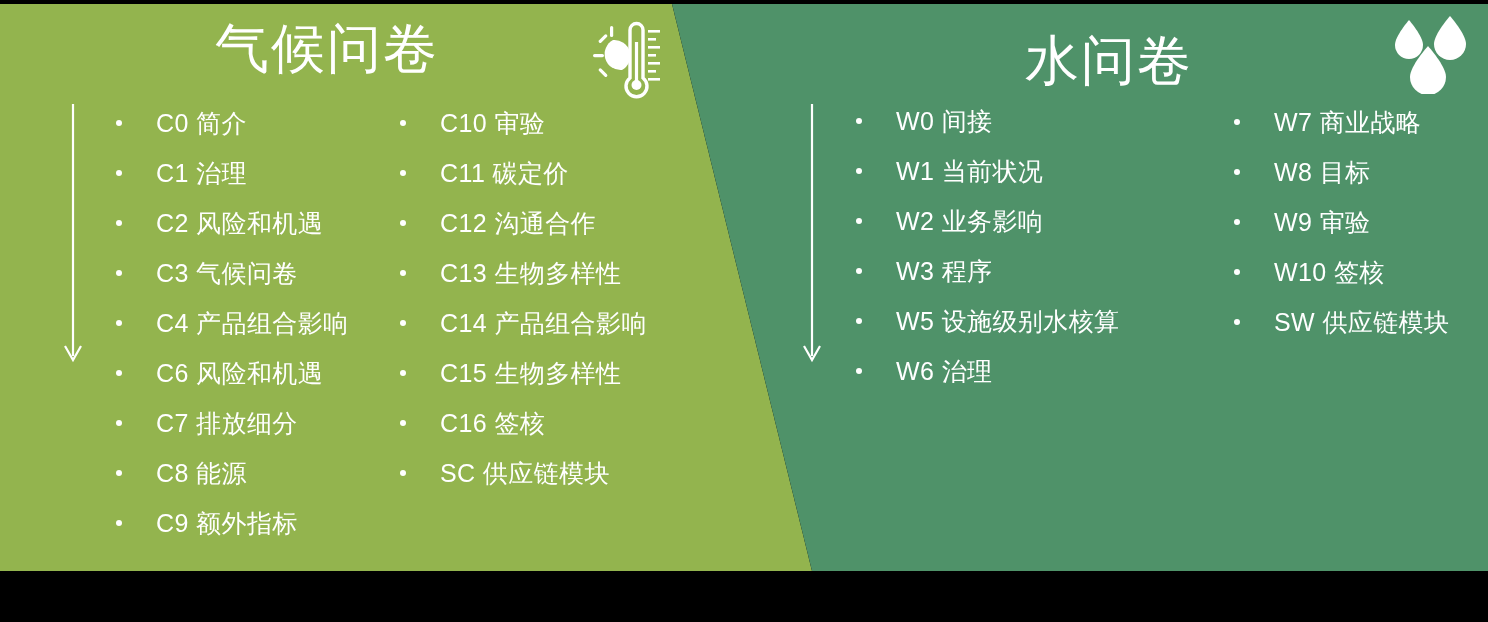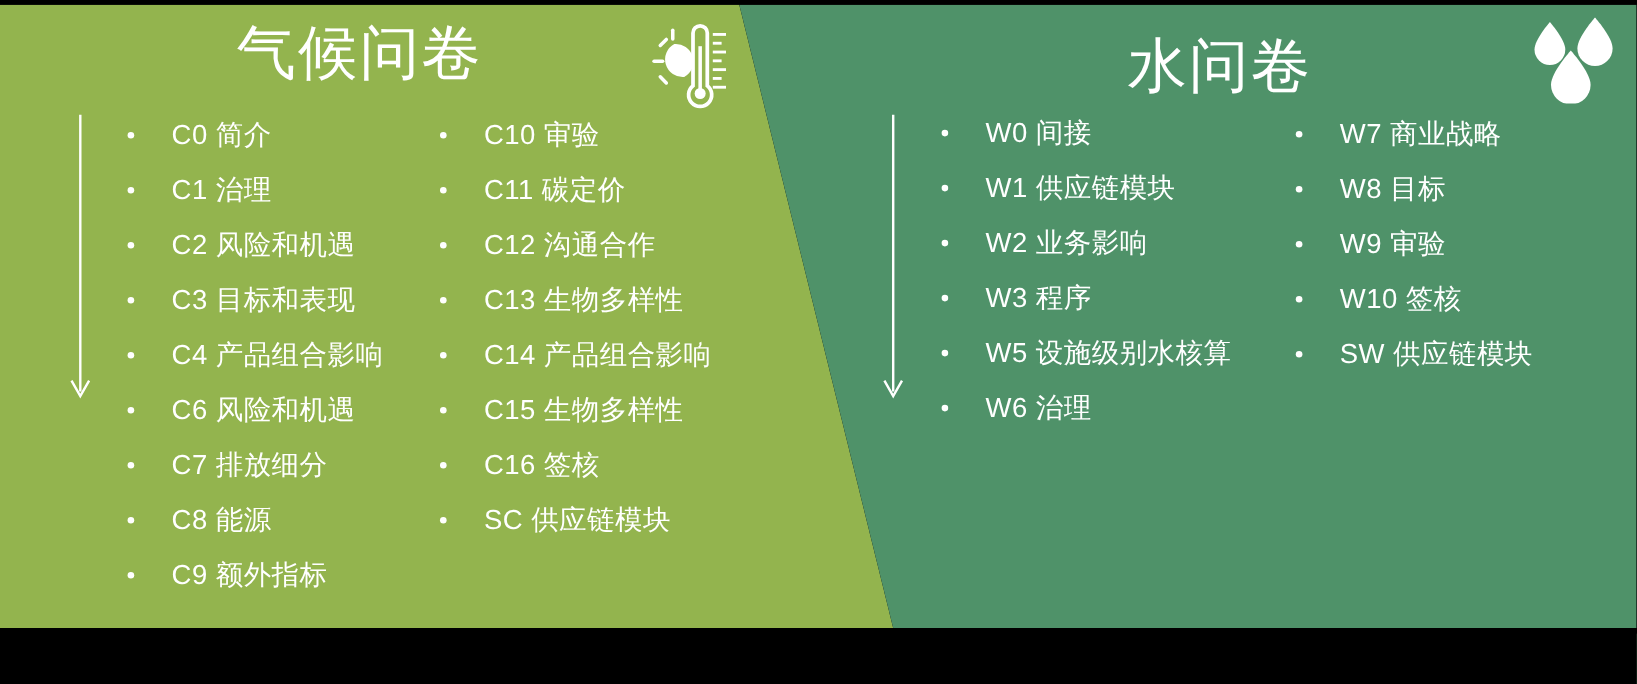--- a/index.html
+++ b/index.html
@@ -89,21 +89,21 @@
     color: #ffffff;
     font-size: 25px;
     line-height: 1;
     white-space: nowrap;
     letter-spacing: 0.4px;
   }
 
   #climate-col-1 { left: 116px; top: 98px; }
   #climate-col-2 { left: 400px; top: 98px; }
   #water-col-1   { left: 856px; top: 96px; }
-  #water-col-2   { left: 1178px; top: 97px; }
+  #water-col-2   { left: 1234px; top: 97px; }
 </style>
 </head>
 <body>
 
 <div id="slide">
 
   <div class="panel" id="climate-panel"></div>
   <div class="panel" id="water-panel"></div>
 
   <div class="topbar"></div>
@@ -175,21 +175,21 @@
       <div class="bullet-row">
         <span class="bullet-dot"></span>
         <span class="bullet-label">C1 治理</span>
       </div>
       <div class="bullet-row">
         <span class="bullet-dot"></span>
         <span class="bullet-label">C2 风险和机遇</span>
       </div>
       <div class="bullet-row">
         <span class="bullet-dot"></span>
-        <span class="bullet-label">C3 目标和表现</span>
+        <span class="bullet-label">C3 气候问卷</span>
       </div>
       <div class="bullet-row">
         <span class="bullet-dot"></span>
         <span class="bullet-label">C4 产品组合影响</span>
       </div>
       <div class="bullet-row">
         <span class="bullet-dot"></span>
         <span class="bullet-label">C6 风险和机遇</span>
       </div>
       <div class="bullet-row">
@@ -239,21 +239,21 @@
         <span class="bullet-label">SC 供应链模块</span>
       </div>
     </div>
   <div class="col" id="water-col-1">
       <div class="bullet-row">
         <span class="bullet-dot"></span>
         <span class="bullet-label">W0 间接</span>
       </div>
       <div class="bullet-row">
         <span class="bullet-dot"></span>
-        <span class="bullet-label">W1 供应链模块</span>
+        <span class="bullet-label">W1 当前状况</span>
       </div>
       <div class="bullet-row">
         <span class="bullet-dot"></span>
         <span class="bullet-label">W2 业务影响</span>
       </div>
       <div class="bullet-row">
         <span class="bullet-dot"></span>
         <span class="bullet-label">W3 程序</span>
       </div>
       <div class="bullet-row">

